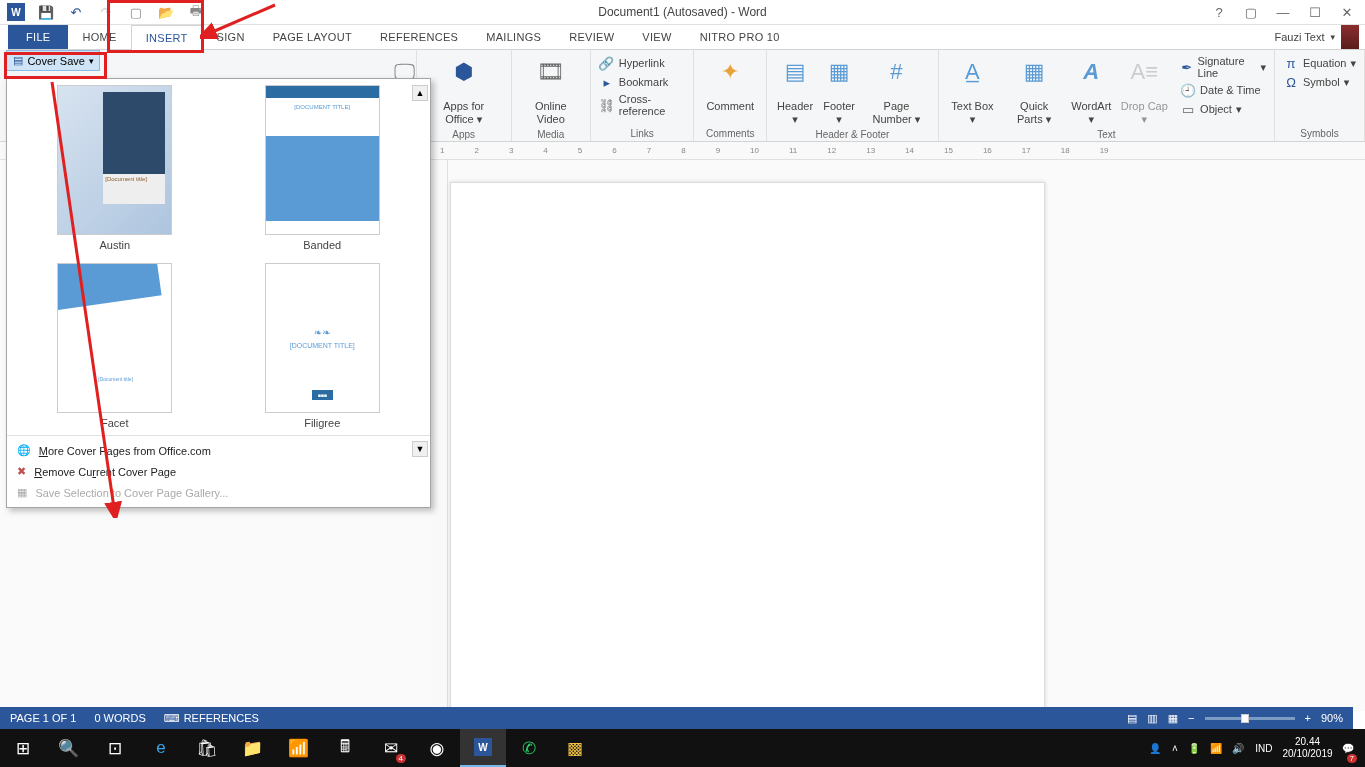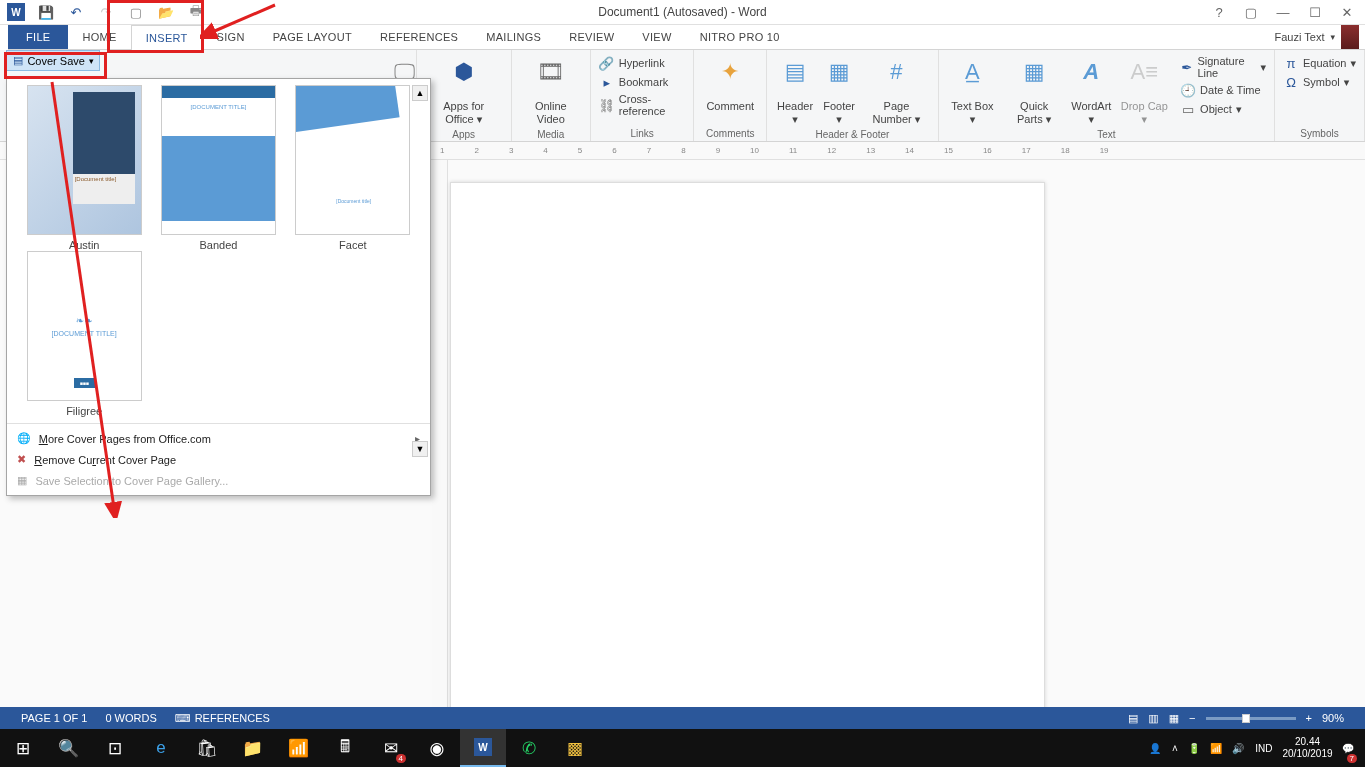--- a/index.html
+++ b/index.html
@@ -38,21 +38,21 @@
 .cover-btn { position: absolute; left: 6px; top: 50px; background: #cfe4f7; border: 1px solid #8bb9e0; padding: 3px 6px; display: flex; align-items: center; gap: 4px; font-size: 11px; z-index: 50; }
 .cover-btn .caret { font-size: 9px; }
 
 
 .redbox1 { position: absolute; left: 107px; top: 0px; width: 97px; height: 53px; border: 3px solid #e02020; z-index: 200; pointer-events: none; }
 .redbox2 { position: absolute; left: 4px; top: 52px; width: 103px; height: 27px; border: 3px solid #e02020; z-index: 200; pointer-events: none; }
 
 
 .gallery { position: absolute; left: 6px; top: 78px; width: 425px; background: #fff; border: 1px solid #a5a5a5; box-shadow: 3px 3px 6px rgba(0,0,0,0.25); z-index: 100; }
 .gallery-header { font-size: 11px; font-weight: bold; color: #444; padding: 4px 8px; }
-.gallery-grid { display: grid; grid-template-columns: repeat(3, 1fr); padding: 6px 10px; max-height: 370px; overflow-y: auto; }
+.gallery-grid { display: grid; grid-template-columns: repeat(2, 1fr); gap: 12px; padding: 6px 10px; max-height: 370px; overflow-y: auto; }
 .gallery-item { display: flex; flex-direction: column; align-items: center; }
 .thumb { width: 115px; height: 150px; border: 1px solid #ccc; background: #fff; position: relative; overflow: hidden; }
 .thumb-label { font-size: 11px; color: #444; margin-top: 4px; }
 .gallery-footer { border-top: 1px solid #e0e0e0; padding: 4px 0; }
 .gallery-menu { display: flex; align-items: center; gap: 8px; padding: 4px 10px; font-size: 11px; color: #222; }
 .gallery-menu.disabled { color: #aaa; }
 .gallery-menu .arrow { margin-left: auto; font-size: 10px; color: #666; }
 .gallery-scroll-btn { position: absolute; right: 2px; width: 16px; height: 16px; background: #f0f0f0; border: 1px solid #ccc; display: flex; align-items: center; justify-content: center; font-size: 9px; }
 
 
@@ -79,21 +79,21 @@
 
 .ruler { height: 18px; background: #f9f9f9; border-bottom: 1px solid #e0e0e0; position: relative; font-size: 8px; color: #888; display: flex; align-items: center; padding-left: 440px; }
 .ruler span { margin-right: 30px; }
 
 
 .docarea { position: absolute; top: 160px; left: 0; right: 0; bottom: 56px; background: #fafafa; overflow: hidden; }
 .page { position: absolute; left: 450px; top: 22px; width: 595px; height: 840px; background: #fff; box-shadow: 0 0 4px rgba(0,0,0,0.15); border: 1px solid #ddd; }
 .vruler { position: absolute; left: 432px; top: 0; width: 16px; bottom: 0; background: #f9f9f9; border-right: 1px solid #e0e0e0; font-size: 8px; color: #888; }
 
 
-.statusbar { position: absolute; left: 0; right: 0; bottom: 38px; height: 22px; background: #2b579a; color: #fff; display: flex; align-items: center; font-size: 11px; padding: 0 21px; }
+.statusbar { position: absolute; left: 0; right: 12px; bottom: 38px; height: 22px; background: #2b579a; color: #fff; display: flex; align-items: center; font-size: 11px; padding: 0 10px; }
 .statusbar .sitem { margin-right: 18px; display: flex; align-items: center; gap: 4px; }
 .statusbar .right { margin-left: auto; display: flex; align-items: center; gap: 10px; }
 .zoom-slider { width: 90px; height: 3px; background: #7a9bc4; position: relative; }
 .zoom-slider .thumb { position: absolute; left: 40%; top: -3px; width: 8px; height: 9px; background: #fff; }
 
 
 .taskbar { position: absolute; left: 0; right: 0; bottom: 0; height: 38px; background: #111; display: flex; align-items: center; }
 .tb-btn { width: 46px; height: 38px; display: flex; align-items: center; justify-content: center; color: #fff; font-size: 17px; position: relative; }
 .tb-btn.active { background: #333; border-bottom: 2px solid #76b9ed; }
 .tb-badge { position: absolute; bottom: 4px; right: 8px; background: #cc3030; color: #fff; font-size: 8px; border-radius: 7px; padding: 0 3px; }

